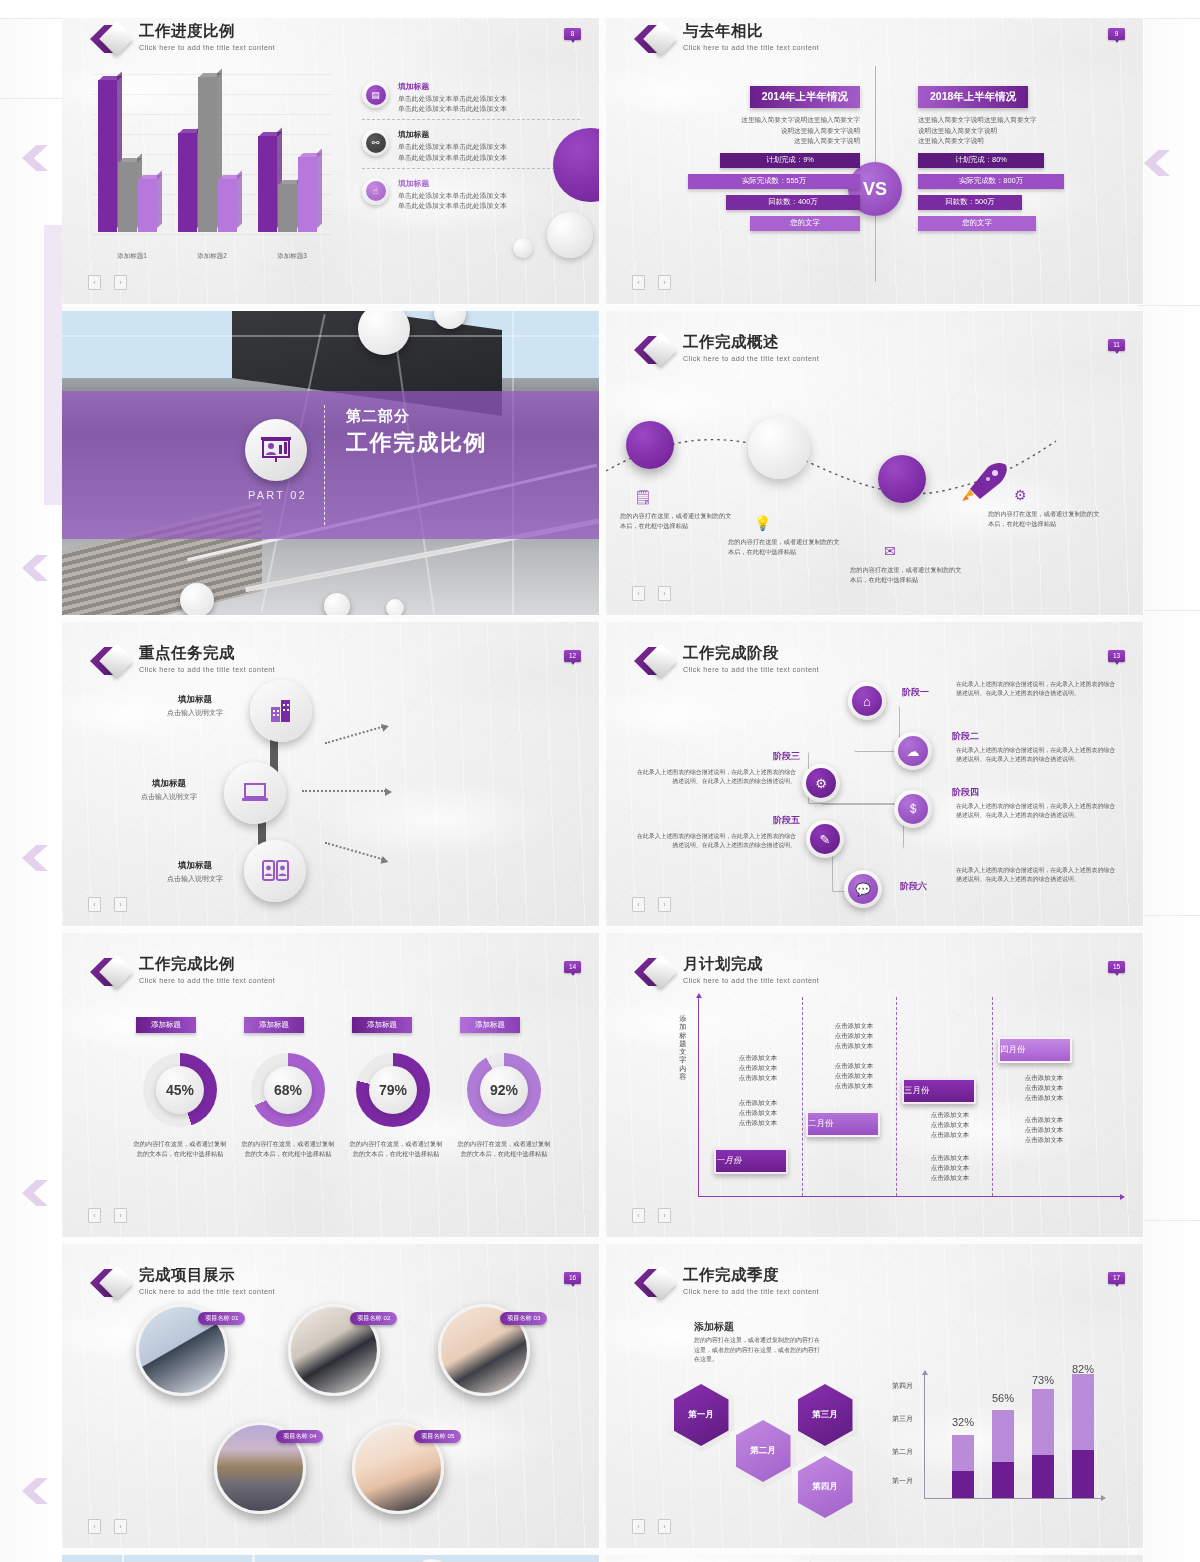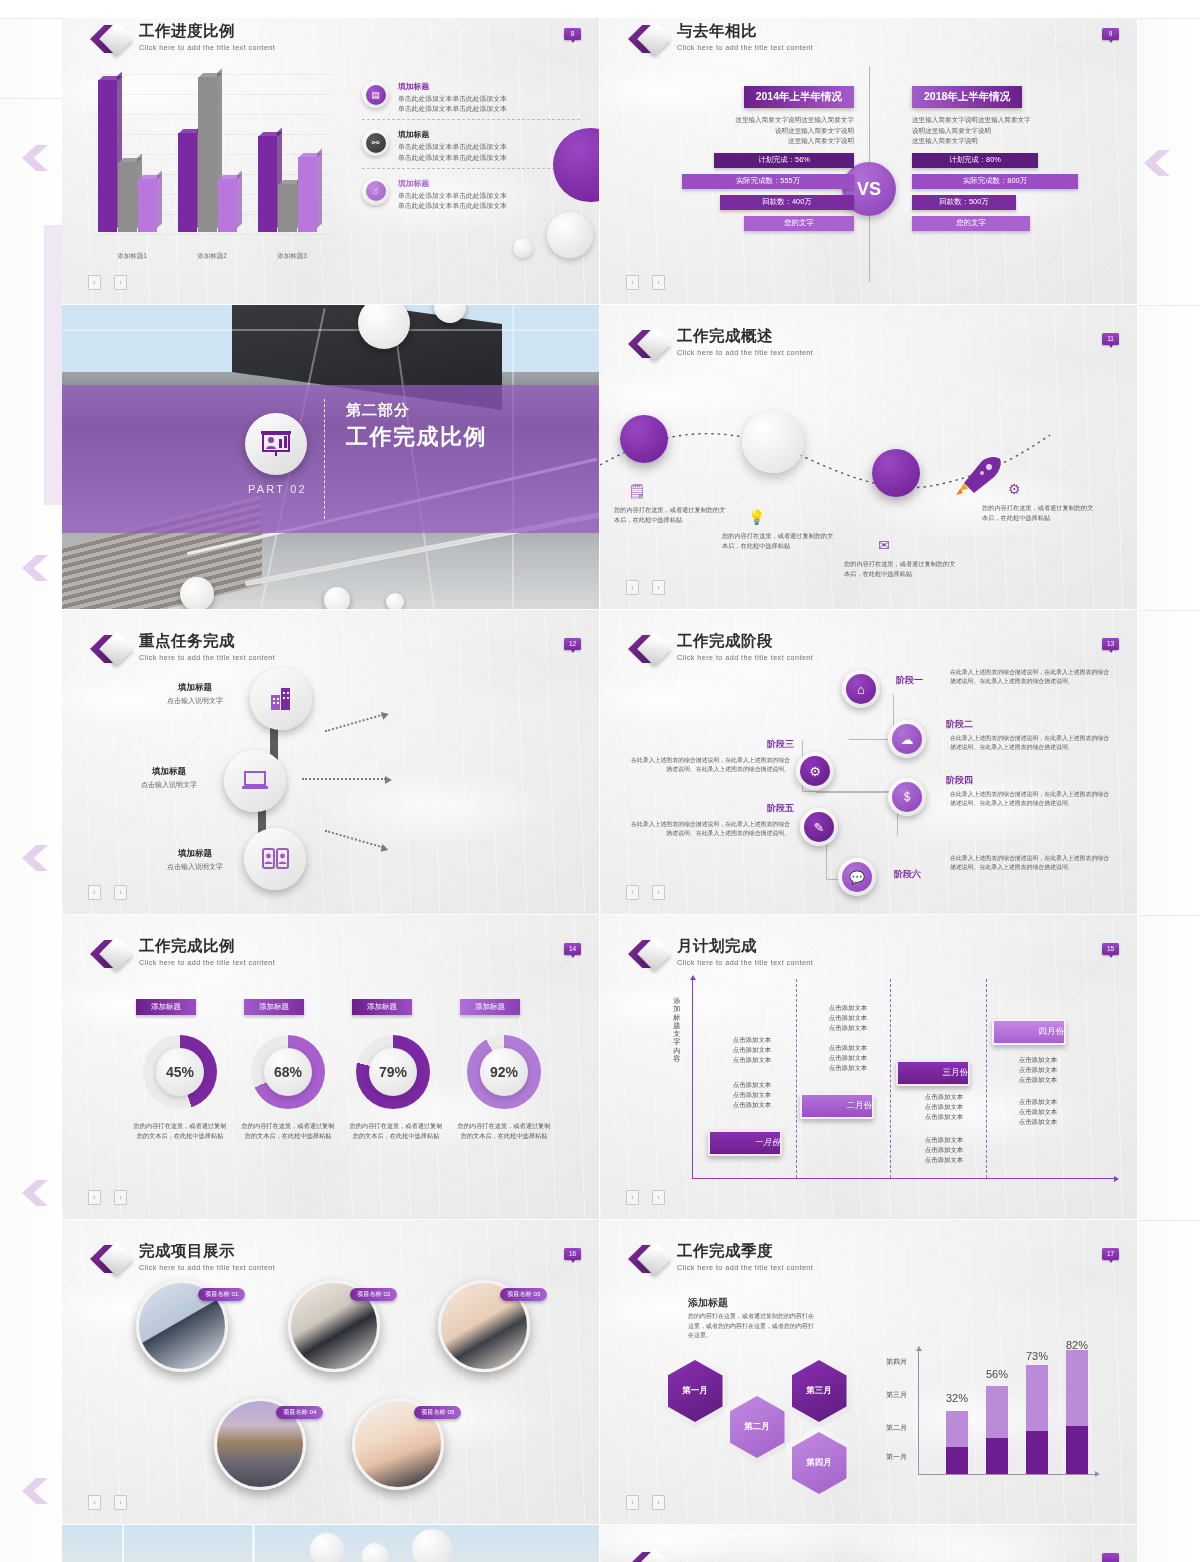--- a/index.html
+++ b/index.html
@@ -27,21 +27,21 @@
     clip-path: polygon(55% 0, 100% 0, 45% 50%, 100% 100%, 55% 100%, 0 50%);
   }
   .ghost-strip { position:absolute; left:0; right:0; height:1px; background:#eceaf0; }
 
   .grid {
     position: absolute; left: 62px; top: 0;
     width: 1076px; height: 1562px;
     display: grid;
     grid-template-columns: 538px 538px;
     grid-auto-rows: 305px;
-    gap: 0;
+    gap: 6px;
   }
 
   
   .slide {
     position: relative;
     width: 538px; height: 305px;
     overflow: hidden;
     background:
       radial-gradient(ellipse at 25% 20%, #fbfbfb 0%, #f0f0f0 55%, #e8e8e9 100%);
     border-right: 1px solid #ffffff;
@@ -222,21 +222,21 @@
   .dn-cap { position:absolute; color:#fff; font-size:7.5px; padding:3px 0; width:60px; text-align:center; box-shadow:0 2px 3px rgba(0,0,0,.22); }
   .dn-txt { position:absolute; width:98px; font-size:6.2px; color:#555; line-height:1.6; text-align:center; }
 
   
   .ax-y { position:absolute; left:92px; top:64px; width:1px; bottom:40px; background:#8a3fb4; }
   .ax-y::before { content:""; position:absolute; left:-2.5px; top:-4px; border-bottom:5px solid #8a3fb4; border-left:3px solid transparent; border-right:3px solid transparent;}
   .ax-x { position:absolute; left:92px; bottom:40px; right:22px; height:1px; background:#8a3fb4; }
   .ax-x::after { content:""; position:absolute; right:-4px; top:-2.5px; border-left:5px solid #8a3fb4; border-top:3px solid transparent; border-bottom:3px solid transparent;}
   .ax-lbl { position:absolute; left:70px; top:82px; width:14px; font-size:7px; color:#3f3f3f; line-height:1.18; text-align:center; letter-spacing:.5px; }
   .vdash { position:absolute; top:64px; bottom:41px; border-left:1px dashed #9b63c0; }
-  .mp-chip { position:absolute; color:#fff; font-size:8.5px; padding:5px 0; width:74px; text-align:right; border-radius:2px; box-shadow:0 3px 5px rgba(0,0,0,.25); border:2px solid rgba(255,255,255,.9); }
+  .mp-chip { position:absolute; color:#fff; font-size:8.5px; padding:5px 0; width:74px; text-align:left; border-radius:2px; box-shadow:0 3px 5px rgba(0,0,0,.25); border:2px solid rgba(255,255,255,.9); }
   .mp-txt { position:absolute; font-size:6.4px; color:#4a4a4a; line-height:1.55; text-align:center; }
 
   
   .ph { position:absolute; width:92px; height:92px; border-radius:50%; box-shadow:0 5px 11px rgba(0,0,0,.3); border:3px solid #f3f3f3; overflow:hidden; }
   .ph-cap { position:absolute; color:#fff; font-size:6.2px; padding:2px 7px; border-radius:7px; background: linear-gradient(90deg,#7a2ba0,#a862cf); box-shadow:0 2px 3px rgba(0,0,0,.25); white-space:nowrap;}
 
   
   .hx { position:absolute; width:66px; height:74px;
         background: linear-gradient(150deg,#fafafa,#e6e6e6);
         clip-path: polygon(50% 0,100% 25%,100% 75%,50% 100%,0 75%,0 25%);
@@ -410,33 +410,33 @@
 
       <div class="vs-wrap">
         <div class="vs-line"></div>
         <div class="vs-badge">VS</div>
 
         <div class="vs-col left">
           <div class="vs-head">2014年上半年情况</div>
           <div class="vs-desc" style="white-space:pre-line">这里输入简要文字说明这里输入简要文字
 说明这里输入简要文字说明
 这里输入简要文字说明</div>
-          <div class="vs-bar vb1" style="width:140px;margin-left:50px">计划完成：56%</div>
+          <div class="vs-bar vb1" style="width:140px;margin-left:50px">计划完成：9%</div>
           <div class="vs-bar vb2" style="width:172px;margin-left:18px">实际完成数：555万</div>
           <div class="vs-bar vb3" style="width:134px;margin-left:56px">回款数：400万</div>
           <div class="vs-bar vb4" style="width:110px;margin-left:80px">您的文字</div>
         </div>
 
         <div class="vs-col right">
           <div class="vs-head alt">2018年上半年情况</div>
           <div class="vs-desc" style="white-space:pre-line">这里输入简要文字说明这里输入简要文字
 说明这里输入简要文字说明
 这里输入简要文字说明</div>
           <div class="vs-bar vb1" style="width:126px">计划完成：80%</div>
-          <div class="vs-bar vb2" style="width:166px">实际完成数：800万</div>
+          <div class="vs-bar vb2" style="width:146px">实际完成数：800万</div>
           <div class="vs-bar vb3" style="width:104px">回款数：500万</div>
           <div class="vs-bar vb4" style="width:118px">您的文字</div>
         </div>
       </div>
 
       <div class="navbtns">
         <div class="navbtn">‹</div>
         <div class="navbtn">›</div>
       </div>
     </div>

